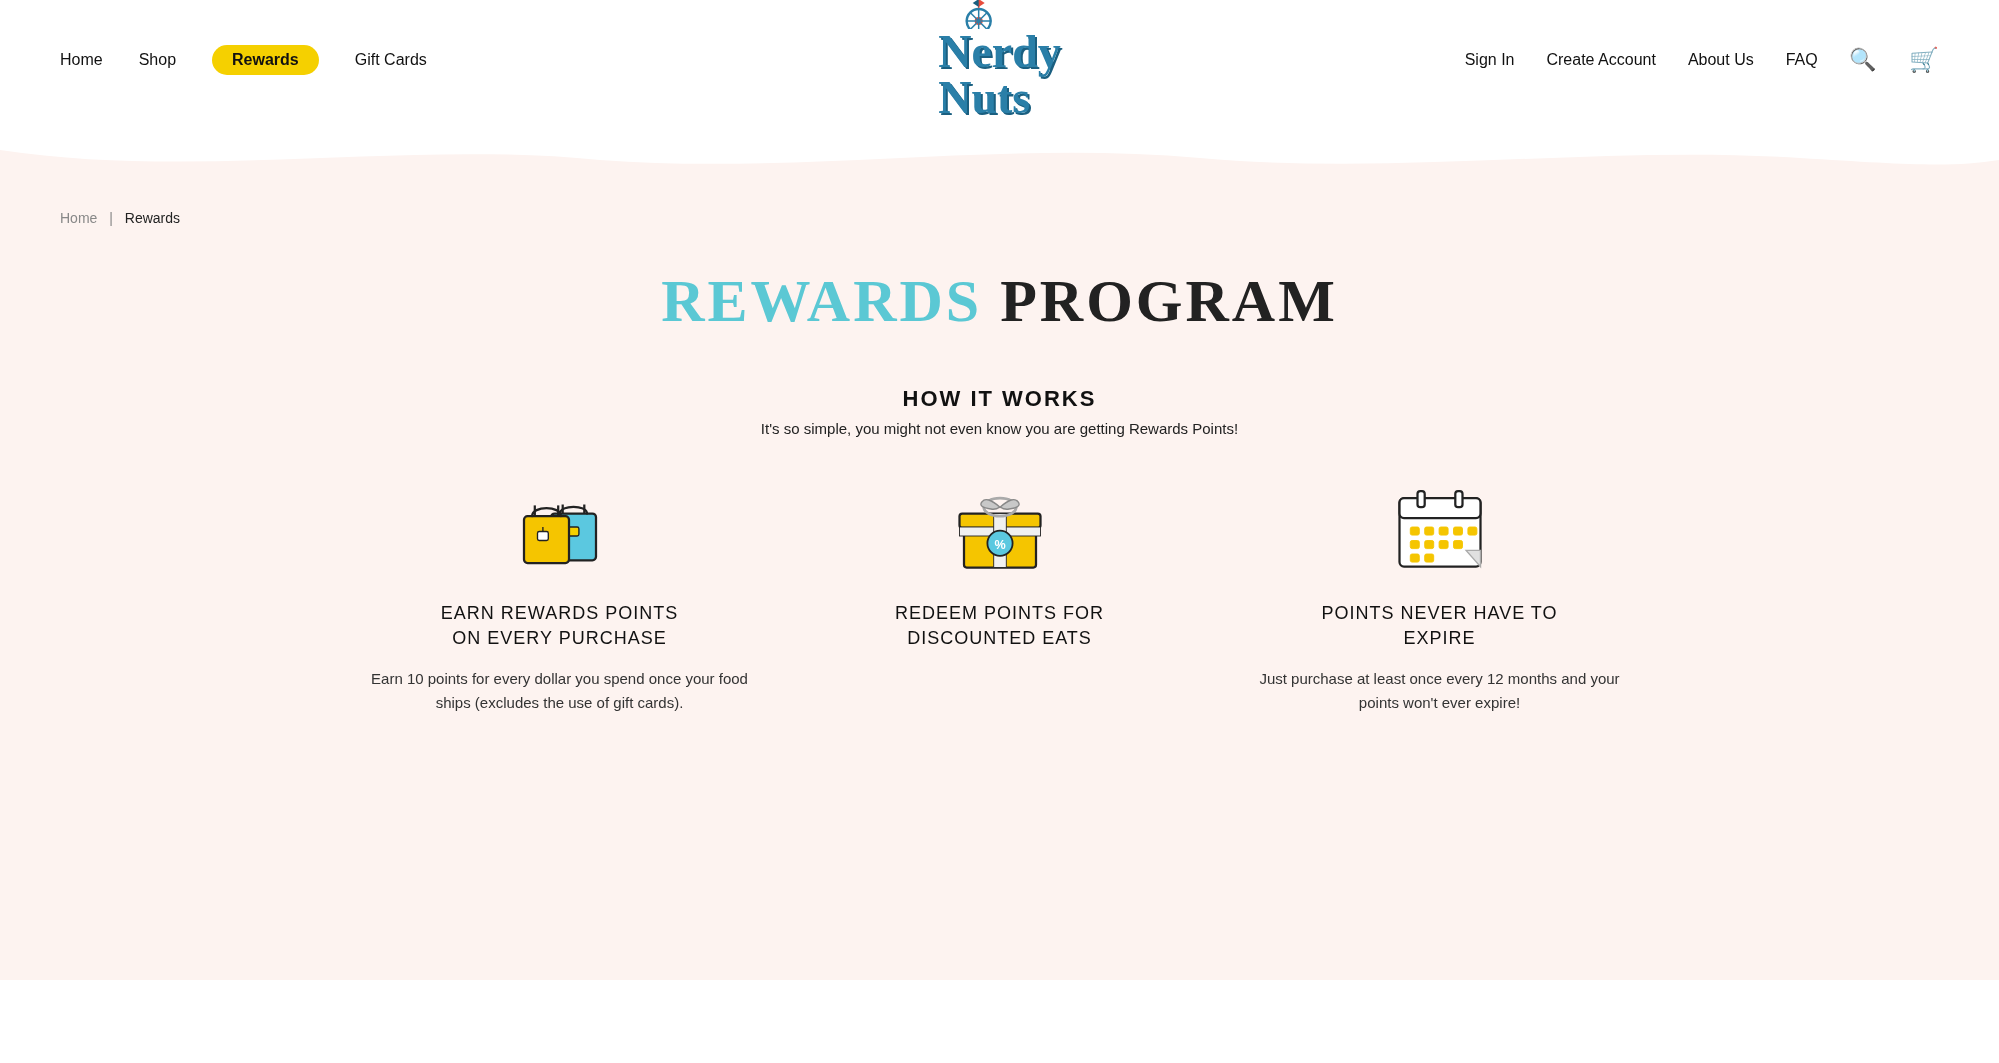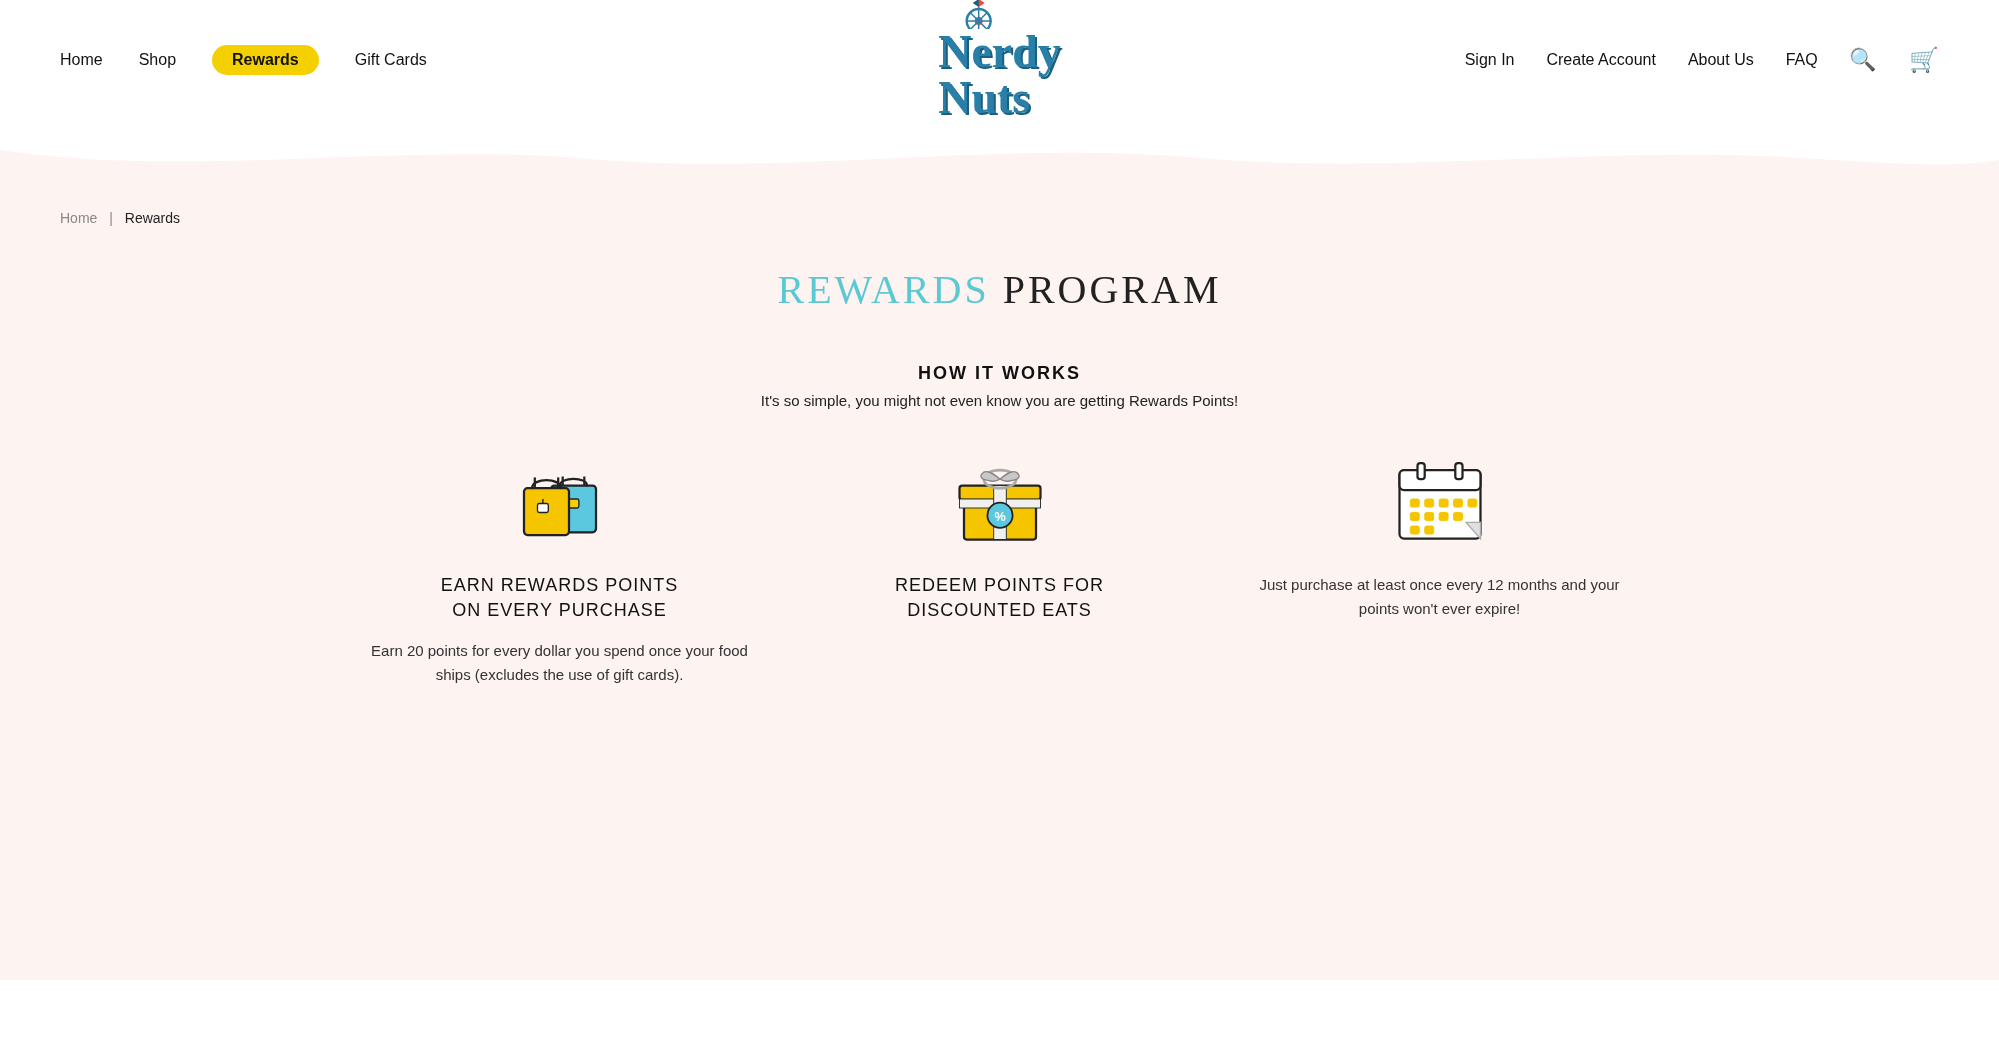--- a/index.html
+++ b/index.html
@@ -97,41 +97,41 @@
     }
     .breadcrumb-current {
       color: #222;
       font-weight: 500;
     }
 
     
     .page-title {
       text-align: center;
       margin: 20px 0 50px;
-      font-size: 40px;
-      font-weight: 400;
+      font-size: 60px;
+      font-weight: 700;
       letter-spacing: 3px;
       text-transform: uppercase;
     }
     .page-title-rewards {
       color: #5bc8d4;
       font-family: 'Georgia', serif;
     }
     .page-title-program {
       color: #222;
       font-family: 'Georgia', serif;
     }
 
     
     .how-it-works {
       text-align: center;
       margin-bottom: 40px;
     }
     .how-it-works-title {
-      font-size: 18px;
+      font-size: 22px;
       font-weight: 900;
       text-transform: uppercase;
       letter-spacing: 2px;
       color: #111;
       margin-bottom: 8px;
     }
     .how-it-works-subtitle {
       font-size: 15px;
       color: #222;
     }
@@ -269,21 +269,21 @@
           <rect x="15" y="38" width="50" height="52" rx="4" fill="#f5c500" stroke="#222" stroke-width="2.5"></rect>
           <path d="M24 38 C24 26 56 26 56 38" fill="none" stroke="#222" stroke-width="2.5" stroke-linecap="round"></path>
           <line x1="27" y1="26" x2="27" y2="38" stroke="#222" stroke-width="2.5"></line>
           <line x1="53" y1="26" x2="53" y2="38" stroke="#222" stroke-width="2.5"></line>
 
           <rect x="30" y="55" width="12" height="10" rx="2" fill="#fff" stroke="#222" stroke-width="1.5"></rect>
           <line x1="36" y1="55" x2="36" y2="50" stroke="#222" stroke-width="1.5"></line>
         </svg>
       </div>
       <div class="feature-title">EARN REWARDS POINTS<br>ON EVERY PURCHASE</div>
-      <div class="feature-desc">Earn 20 points for every dollar you spend once your food ships (excludes the use of gift cards).</div>
+      <div class="feature-desc">Earn 10 points for every dollar you spend once your food ships (excludes the use of gift cards).</div>
     </div>
 
     <div class="feature-col">
       <div class="feature-icon-wrap">
         <svg class="gift-svg" viewBox="0 0 110 100">
 
           <rect x="15" y="45" width="80" height="50" rx="3" fill="#f5c500" stroke="#222" stroke-width="2.5"></rect>
 
           <rect x="10" y="35" width="90" height="16" rx="3" fill="#f5c500" stroke="#222" stroke-width="2.5"></rect>
 
@@ -323,17 +323,18 @@
           <rect x="38" y="65" width="10" height="9" rx="2" fill="#f5c500" stroke="#f5c500"></rect>
           <rect x="54" y="65" width="10" height="9" rx="2" fill="#f5c500" stroke="#f5c500"></rect>
           <rect x="70" y="65" width="10" height="9" rx="2" fill="#f5c500" stroke="#f5c500"></rect>
 
           <rect x="22" y="80" width="10" height="9" rx="2" fill="#f5c500" stroke="#f5c500"></rect>
           <rect x="38" y="80" width="10" height="9" rx="2" fill="#f5c500" stroke="#f5c500"></rect>
 
           <polygon points="84,76 100,76 100,94" fill="#e0e0e0" stroke="#aaa" stroke-width="1.5"></polygon>
         </svg>
       </div>
+      <div class="feature-title">POINTS NEVER HAVE TO<br>EXPIRE</div>
       <div class="feature-desc">Just purchase at least once every 12 months and your points won't ever expire!</div>
     </div>
 
   </div>
 </main>
 
 </body></html>

